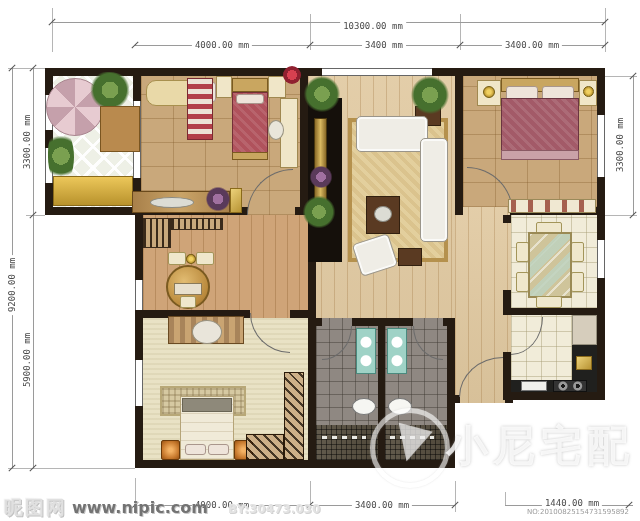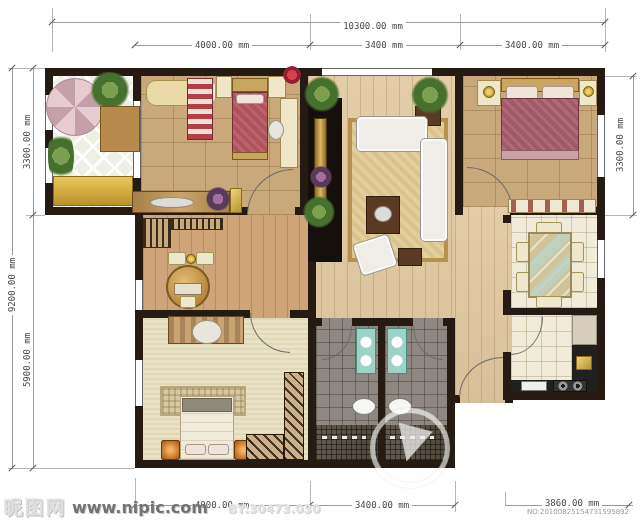--- a/index.html
+++ b/index.html
@@ -321,20 +321,21 @@
     <div class="el extline" style="left: 455px; top: 481px; width: 1px; height: 31px;"></div>
     <div class="el dimline" style="left: 135px; top: 505px; width: 320px; height: 1px;"></div>
     <div class="el tick" style="left: 135px; top: 505px; transform: translate(-50%, -50%) rotate(-45deg);"></div>
     <div class="el tick" style="left: 310px; top: 505px; transform: translate(-50%, -50%) rotate(-45deg);"></div>
     <div class="el tick" style="left: 455px; top: 505px; transform: translate(-50%, -50%) rotate(-45deg);"></div>
     <div class="el dimlabel" style="left: 222px; top: 505px; transform: translate(-50%, -50%);">4000.00 mm</div>
     <div class="el dimlabel" style="left: 382px; top: 505px; transform: translate(-50%, -50%);">3400.00 mm</div>
     <div class="el extline" style="left: 505px; top: 492px; width: 1px; height: 13px;"></div>
     <div class="el dimline" style="left: 505px; top: 505px; width: 128px; height: 1px;"></div>
     <div class="el tick" style="left: 629px; top: 505px; transform: translate(-50%, -50%) rotate(-45deg);"></div>
-    <div class="el dimlabel" style="left: 572px; top: 503px; transform: translate(-50%, -50%);">3860.00 mm</div>
+    <div class="el dimlabel" style="left: 572px; top: 503px; transform: translate(-50%, -50%);">1440.00 mm</div>
     <div class="el serial" style="left: 578px; top: 512px; transform: translate(-50%, -50%);">NO:20100825154731595892</div>
     <div class="el wm-logo" style="left: 370px; top: 408px; width: 80px; height: 80px;"></div>
     <div class="el wm-tri" style="left: 410px; top: 448px; transform: translate(-50%, -50%) rotate(195deg);">▲</div>
+    <div class="el wm-brand" style="left: 540px; top: 446px; transform: translate(-50%, -50%);">小尼宅配</div>
     <div class="el wm-nipic-cn" style="left: 4px; top: 497px;">昵图网</div>
     <div class="el wm-nipic-url" style="left: 72px; top: 499px;">www.nipic.com</div>
     <div class="el wm-by" style="left: 228px; top: 502px;">BY:30473.030</div>
   </div>
 
 </body></html>

